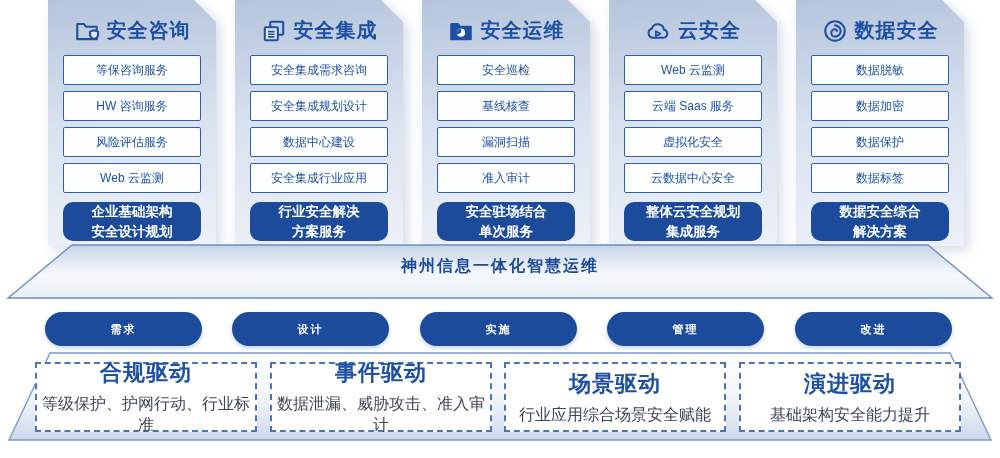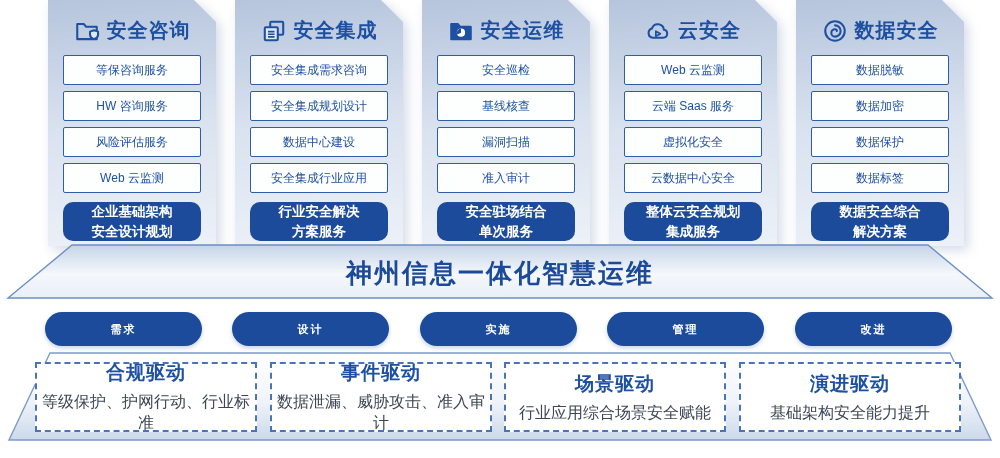--- a/index.html
+++ b/index.html
@@ -28,41 +28,41 @@
   .panel-footer{
     margin:3px 15px 8px 15px;height:48px;background:#1c4b9b;border-radius:10px;
     display:flex;align-items:center;justify-content:center;text-align:center;
     color:#ffffff;font-size:13.5px;font-weight:bold;line-height:1.45;white-space:pre-line;
   }
 
   
   .banner-shape{position:absolute;top:244px;left:0;}
   .banner-title{
     position:absolute;top:256px;left:0;width:1000px;text-align:center;
-    color:#1b4a99;font-size:26px;font-weight:bold;letter-spacing:2px;
+    color:#1b4a99;font-size:16px;font-weight:bold;letter-spacing:2px;
   }
 
   
   .pill{
     position:absolute;top:312px;width:157px;height:34px;border-radius:17px;background:#1c4b9b;
     display:flex;align-items:center;justify-content:center;
     color:#fff;font-size:11px;font-weight:bold;letter-spacing:2px;
     box-shadow:0 2px 4px rgba(27,74,153,.25);
   }
 
   
   .base-shape{position:absolute;top:350px;left:0;}
 
   
   .driver{
     position:absolute;top:362px;width:222px;height:70px;background:#ffffff;
     border:2px dashed #4a74b5;box-sizing:border-box;
     display:flex;flex-direction:column;align-items:center;justify-content:center;text-align:center;
   }
-  .driver-title{color:#1e50a2;font-size:19px;font-weight:bold;letter-spacing:1px;}
+  .driver-title{color:#1e50a2;font-size:22px;font-weight:bold;letter-spacing:1px;}
   .driver-desc{margin-top:6px;color:#3d4654;font-size:16px;}
 </style>
 </head>
 <body>
 
 <div class="stage">
 
   <div class="panel-wrap" style="left:48px">
     <div class="panel" style="position:relative;left:0;top:0">
       <div class="panel-header">

